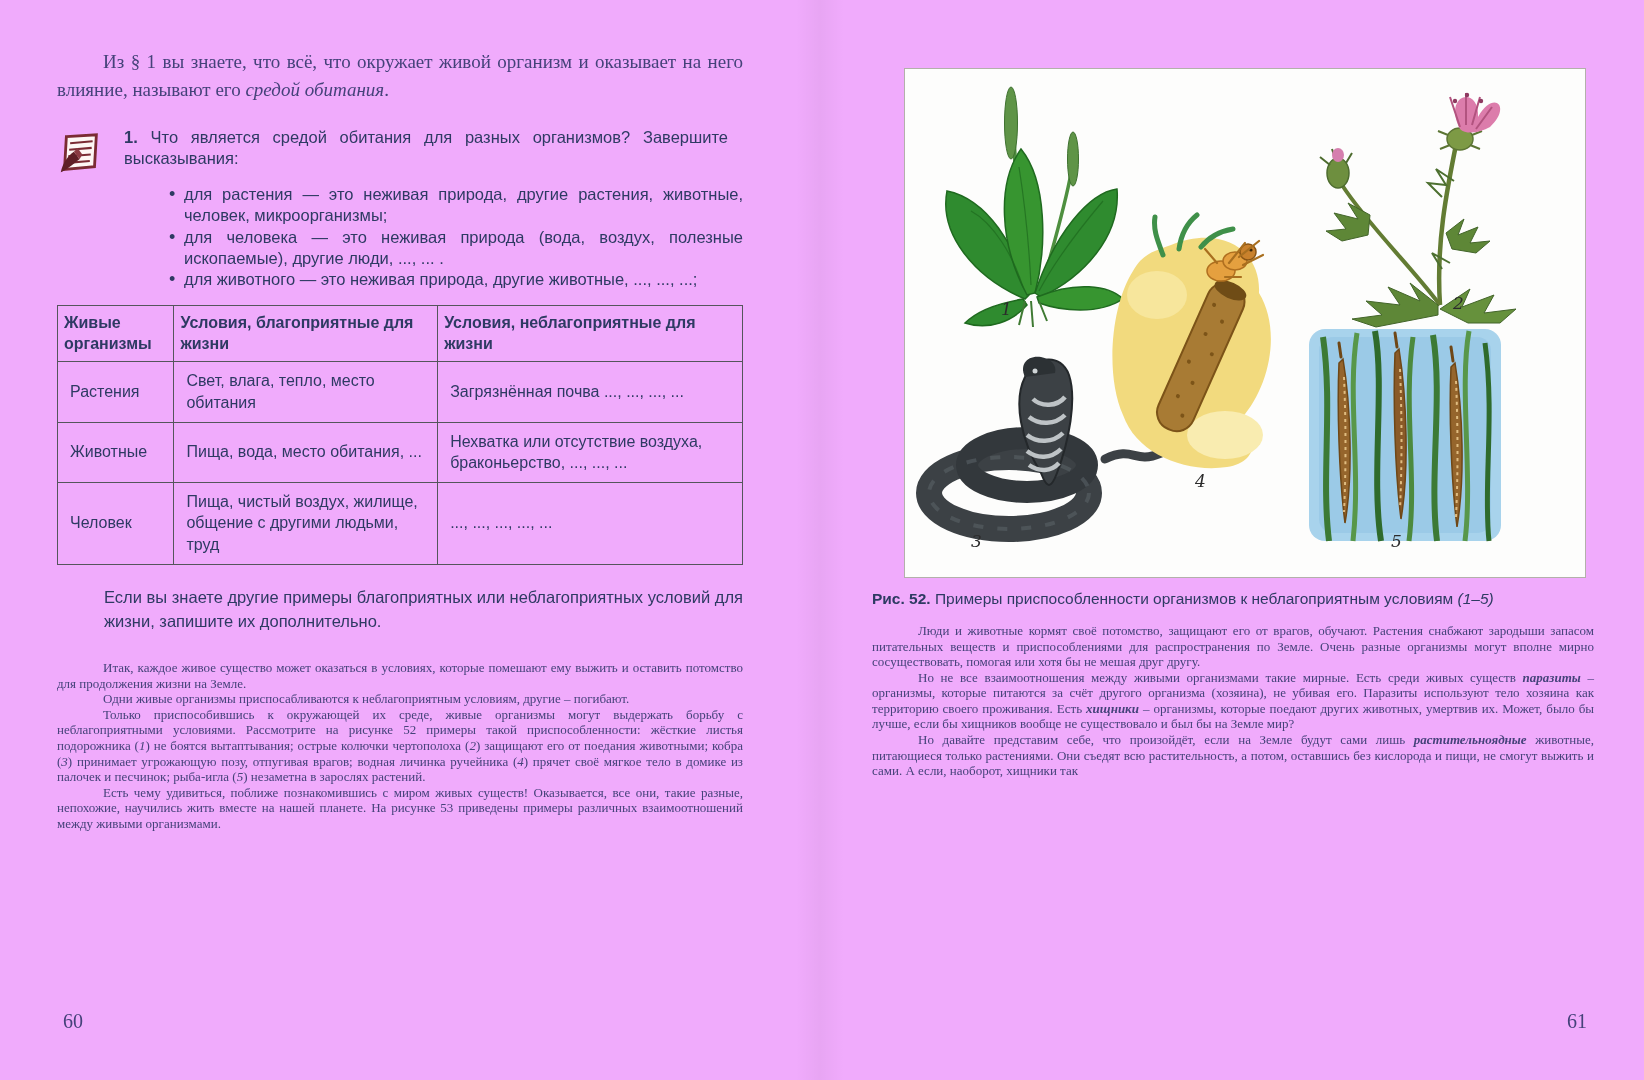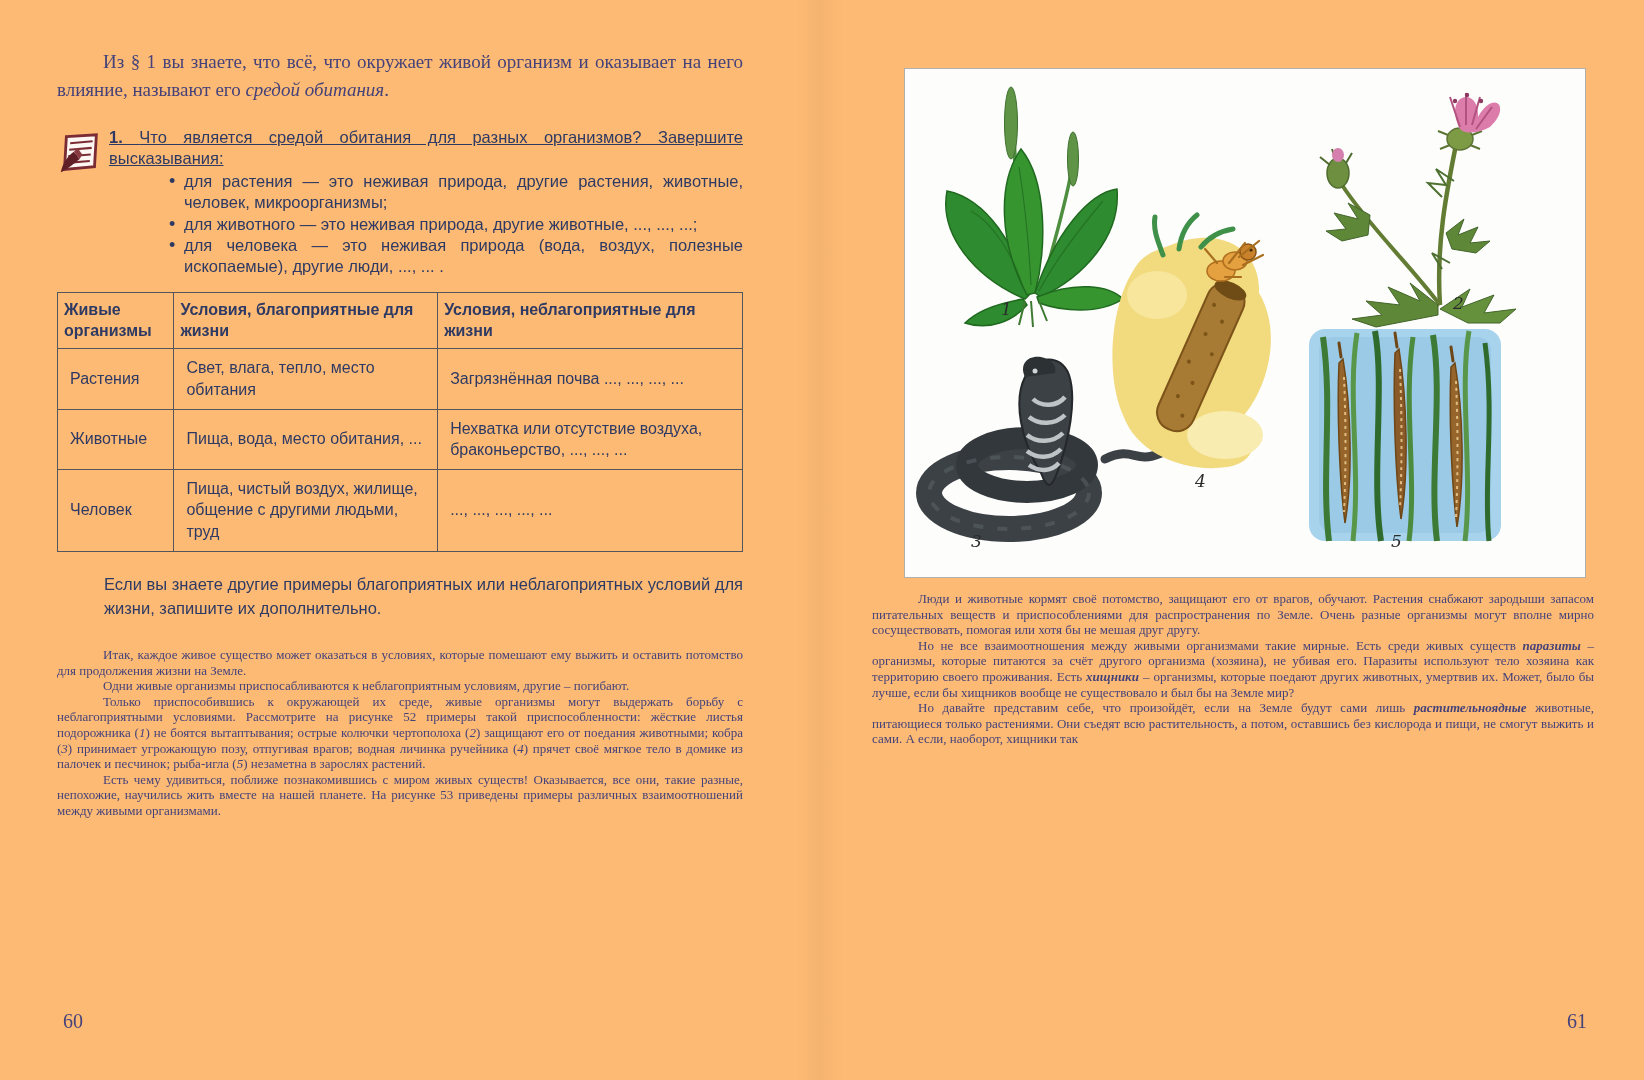--- a/index.html
+++ b/index.html
@@ -1,30 +1,30 @@
 <!DOCTYPE html>
 <html><head>
 <meta charset="utf-8">
 <style>
   html,body{margin:0;padding:0;background:#e9e7e2;}
-  .spread{position:relative;width:1644px;height:1080px;background:#fdba74;overflow:hidden;
+  .spread{position:relative;width:1644px;height:1080px;background:#f0abfc;overflow:hidden;
           font-family:"Liberation Serif",serif;}
   .spread::after{content:"";position:absolute;left:796px;top:0;width:48px;height:100%;
           background:linear-gradient(90deg,rgba(0,0,0,0),rgba(0,0,0,0.035),rgba(0,0,0,0));pointer-events:none;}
 
   
   .page-left{position:absolute;left:57px;top:48px;width:686px;}
   .intro{font-size:19px;line-height:1.45;color:#45427a;text-align:justify;text-indent:46px;margin:0;}
   .intro .seg-i{font-style:italic;}
 
   .task-block{margin-top:24px;position:relative;padding-left:52px;
       font-family:"Liberation Sans","DejaVu Sans",sans-serif;color:#2e3a63;
       font-size:16.5px;line-height:1.28;}
   .task-icon{position:absolute;left:0;top:4px;width:45px;height:45px;}
-  .task-item{text-align:justify;margin:0;text-decoration:underline;}
+  .task-item{text-align:justify;margin:15px;}
   .task-bullets{list-style:none;margin:2px 0;padding:0 0 0 58px;}
   .task-bullets li{position:relative;padding-left:17px;text-align:justify;}
   .task-bullets li::before{content:"\2022";position:absolute;left:2px;top:-1px;font-size:18px;}
 
   table.data-table{width:100%;border-collapse:collapse;margin-top:15px;
       font-family:"Liberation Sans","DejaVu Sans",sans-serif;font-size:16px;color:#2e3a63;}
   .data-table th{border:1.5px solid #55555c;text-align:left;font-weight:bold;
       padding:7px 6px;line-height:1.3;}
   .data-table td{border:1.5px solid #55555c;padding:8px 12px;line-height:1.35;vertical-align:middle;text-align:left;font-weight:normal;}
 
@@ -65,22 +65,22 @@
         <svg viewBox="0 0 48 48" width="45" height="45">
           <path d="M10 6 L42 4 L40 38 L8 41 Z" fill="#fdf7f4" stroke="#7b2b33" stroke-width="3"></path>
           <path d="M14 13 L38 11 M13 20 L37 18 M12 27 L36 25 M11 34 L35 32" stroke="#7b2b33" stroke-width="2.2" fill="none"></path>
           <path d="M4 44 C6 34 12 26 18 22 L24 30 C16 36 9 42 4 44 Z" fill="#5e1f26"></path>
           <path d="M18 22 L22 18 L27 25 L24 30 Z" fill="#8a3a42"></path>
         </svg>
       </span>
       <p class="task-item"><span style="font-weight: bold;">1.&nbsp;</span><span>Что является средой обитания для разных организмов? Завершите высказывания:</span></p>
       <ul class="task-bullets">
         <li>для растения — это неживая природа, другие растения, животные, человек, микроорганизмы;</li>
+        <li>для человека — это неживая природа (вода, воздух, полезные ископаемые), другие люди, ..., ... .</li>
         <li>для животного — это неживая природа, другие животные, ..., ..., ...;</li>
-        <li>для человека — это неживая природа (вода, воздух, полезные ископаемые), другие люди, ..., ... .</li>
       </ul>
     </div>
 
     <table class="data-table">
       <colgroup>
           <col style="width:17%">
           <col style="width:38.5%">
           <col style="width:44.5%">
         </colgroup>
       <thead>
@@ -221,20 +221,23 @@
         </g>
 
         <text x="96" y="246" font-family="DejaVu Serif, serif" font-style="italic" font-size="17" fill="#2b2b2b">1</text>
         <text x="548" y="240" font-family="DejaVu Serif, serif" font-style="italic" font-size="17" fill="#2b2b2b">2</text>
         <text x="66" y="478" font-family="DejaVu Serif, serif" font-style="italic" font-size="17" fill="#2b2b2b">3</text>
         <text x="290" y="418" font-family="DejaVu Serif, serif" font-style="italic" font-size="17" fill="#2b2b2b">4</text>
         <text x="486" y="478" font-family="DejaVu Serif, serif" font-style="italic" font-size="17" fill="#2b2b2b">5</text>
       </svg>
     </div>
 
+    <p class="fig-caption">
+      <span class="prefix">Рис. 52.</span><span> Примеры приспособленности организмов к неблагоприятным условиям </span><span class="range">(1–5)</span>
+    </p>
 
     <div class="right-paras">
       <p class="serif-para"><span>Люди и животные кормят своё потомство, защищают его от врагов, обучают. Растения снабжают зародыши запасом питательных веществ и приспособлениями для распространения по Земле. Очень разные организмы могут вполне мирно сосуществовать, помогая или хотя бы не мешая друг другу.</span></p>
       <p class="serif-para"><span>Но не все взаимоотношения между живыми организмами такие мирные. Есть среди живых существ </span><span class="seg-bi">паразиты</span><span> – организмы, которые питаются за счёт другого организма (хозяина), не убивая его. Паразиты используют тело хозяина как территорию своего проживания. Есть </span><span class="seg-bi">хищники</span><span> – организмы, которые поедают других животных, умертвив их. Может, было бы лучше, если бы хищников вообще не существовало и был бы на Земле мир?</span></p>
       <p class="serif-para"><span>Но давайте представим себе, что произойдёт, если на Земле будут сами лишь </span><span class="seg-bi">растительноядные</span><span> животные, питающиеся только растениями. Они съедят всю растительность, а потом, оставшись без кислорода и пищи, не смогут выжить и сами. А если, наоборот, хищники так</span></p>
     </div>
   </div>
 
   <div class="pagenum pagenum-left">60</div>
   <div class="pagenum pagenum-right">61</div>

